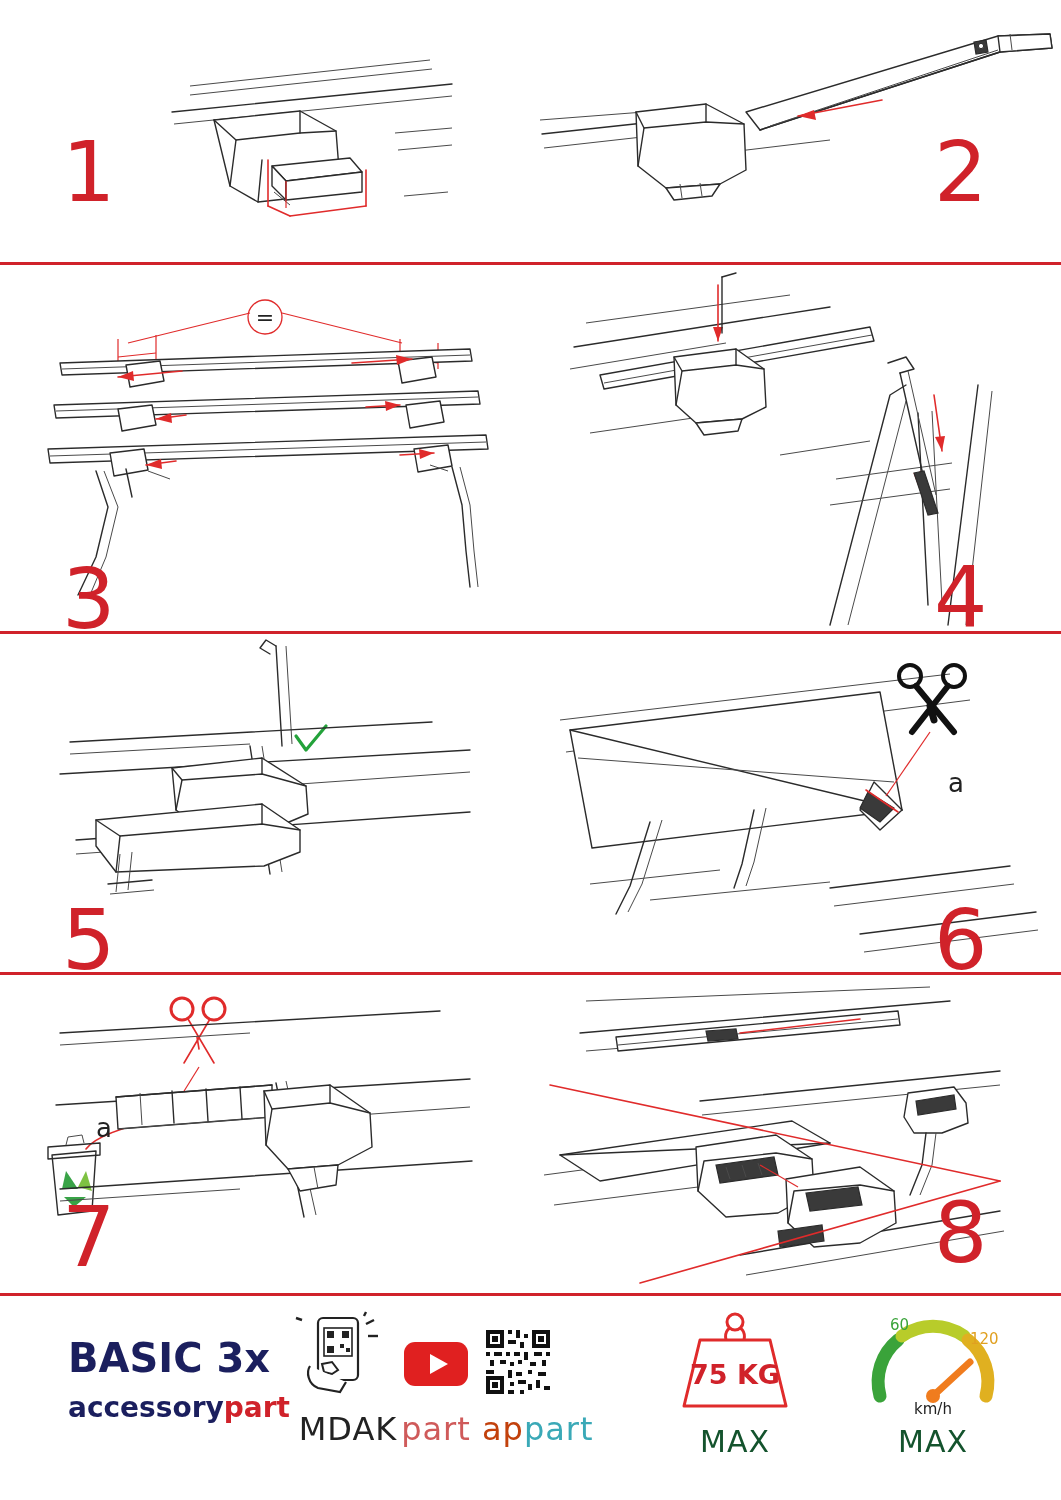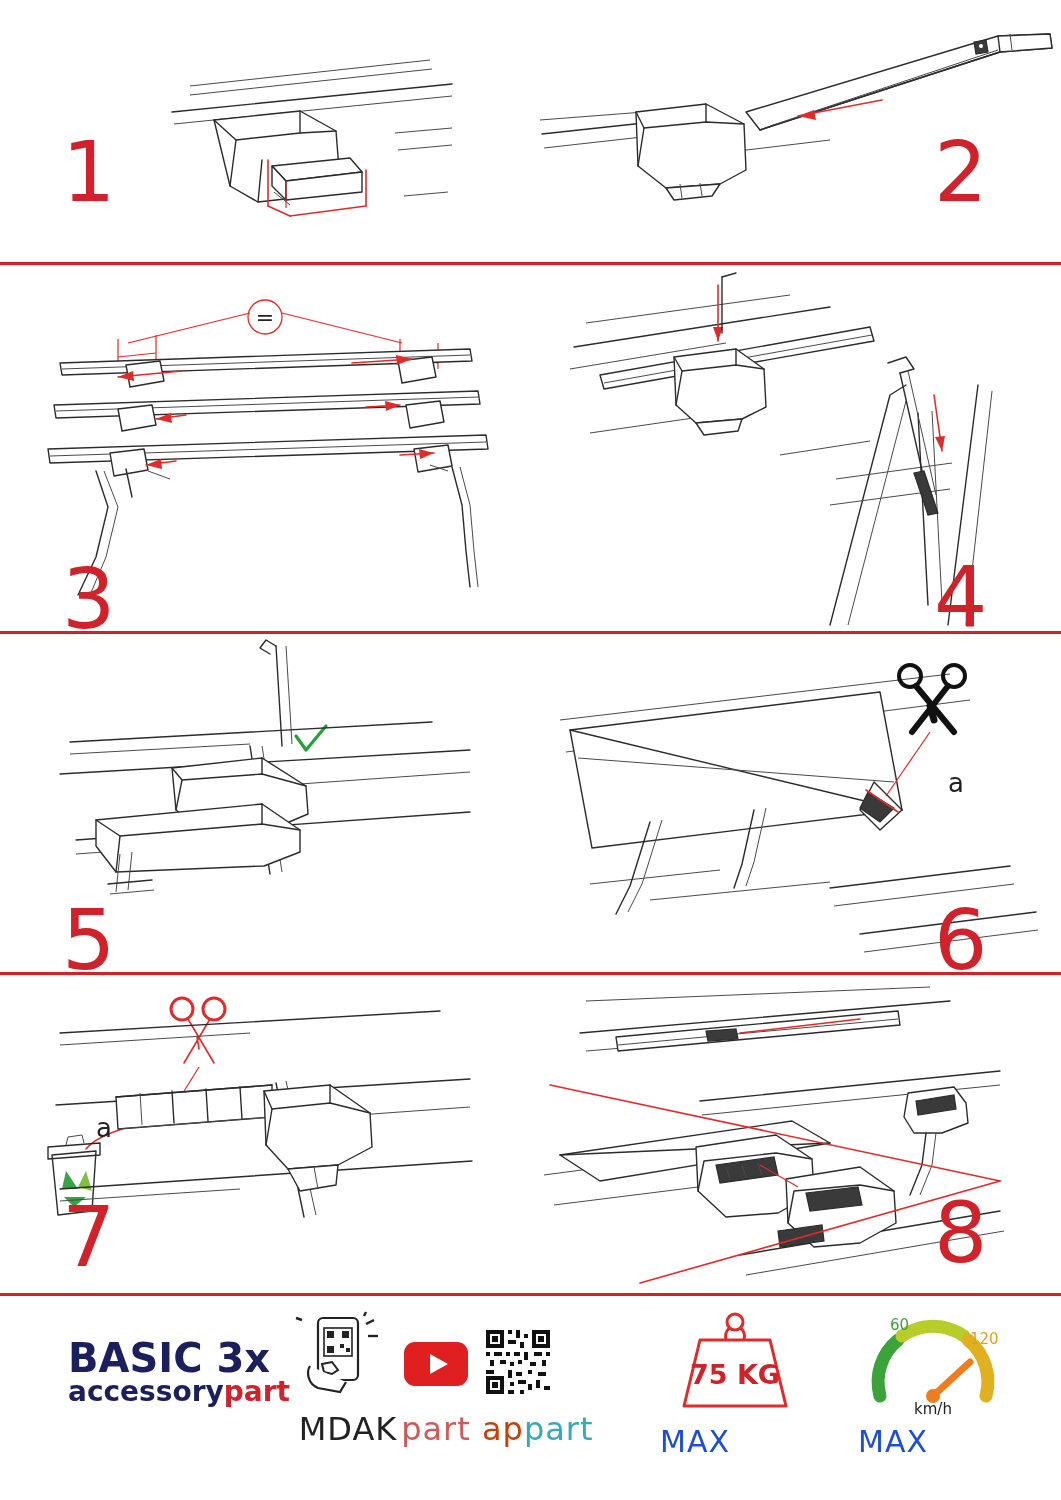--- a/index.html
+++ b/index.html
@@ -72,20 +72,21 @@
     font-family: "DejaVu Sans", sans-serif;
     font-weight: bold;
     font-size: 40px;
     color: #1b1f5e;
     letter-spacing: 0px;
     line-height: 1;
     margin-top: 16px;
   }
   .brand-title .x { color: #1b1f5e; }
   .brand-sub {
+    margin-top: 16px;
     font-family: "DejaVu Sans", sans-serif;
     font-weight: bold;
     font-size: 28px;
     line-height: 1;
   }
   .brand-sub .a { color: #1b1f5e; }
   .brand-sub .b { color: #d0222a; }
 
   .logo-item {
     position: absolute;
@@ -98,26 +99,26 @@
     margin-top: 10px;
   }
   .cap-mdak { color: #222; font-weight: 500; }
   .cap-mdak .k { color: #222; }
   .cap-ipqi { color: #cf5a5a; }
   .cap-apline .ap { color: #c2410c; }
   .cap-apline .line { color: #3aa9b7; }
 
   .max-item {
     position: absolute;
-    text-align: left;
+    text-align: center;
   }
   .max-label {
     font-family: "DejaVu Sans", sans-serif;
     font-size: 30px;
-    color: #1d4ed8;
+    color: #14532d;
     margin-top: 6px;
     letter-spacing: 1px;
   }
   .kgtext {
     font-family: "DejaVu Sans", sans-serif;
     font-size: 27px;
     fill: #d0222a;
     font-weight: bold;
   }
 </style>

